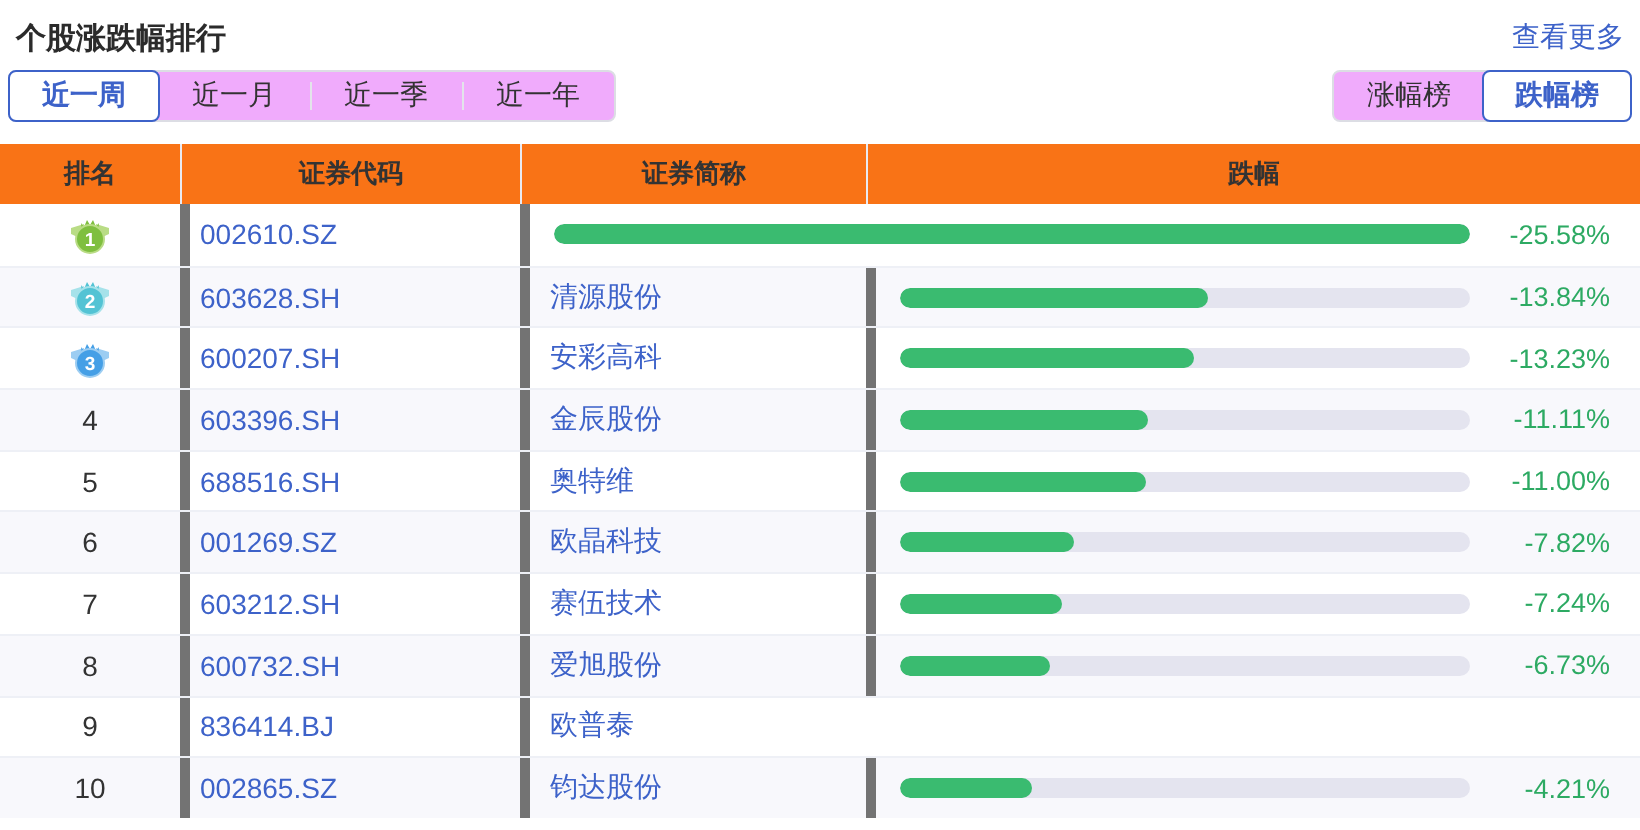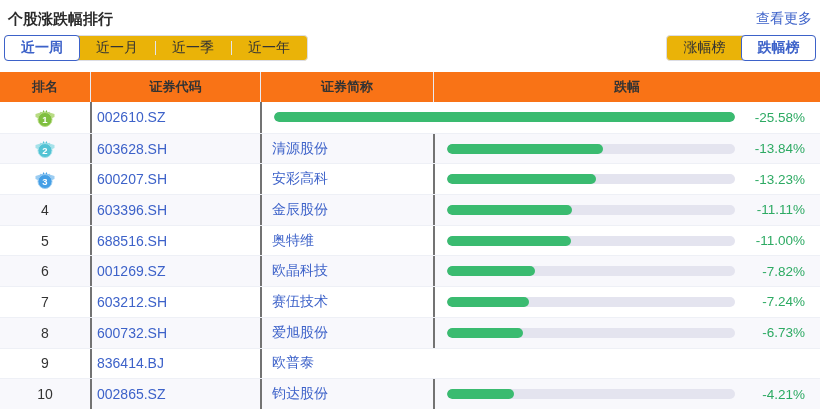--- a/index.html
+++ b/index.html
@@ -13,21 +13,21 @@
   
   .panel-top{display:flex;justify-content:space-between;align-items:flex-start;
     padding:10px 8px 0 8px;height:30px;box-sizing:border-box;}
   .panel-title{font-size:15px;font-weight:bold;color:#2b2b2b;}
   .more-link{font-size:14px;color:var(--accent);cursor:pointer;text-decoration:none;}
 
   
   .controls{display:flex;justify-content:space-between;align-items:center;
     padding:0 4px;height:36px;box-sizing:border-box;}
   .seg{display:flex;border:1px solid #dcdde4;border-radius:4px;height:26px;
-    box-sizing:border-box;background:#eab308;align-items:stretch;}
+    box-sizing:border-box;background:#f0abfc;align-items:stretch;}
   .seg-item{width:76px;display:flex;align-items:center;justify-content:center;
     font-size:14px;color:#333;cursor:pointer;position:relative;box-sizing:border-box;}
   .seg--board .seg-item{width:75px;}
   .seg-item + .seg-item::before{content:"";position:absolute;left:0;top:5px;bottom:5px;
     width:1px;background:#e3e4ea;}
   .seg-item.active{border:1px solid var(--accent);border-radius:4px;margin:-1px;
     color:var(--accent);font-weight:bold;background:#fff;z-index:1;}
   .seg-item.active::before{display:none;}
   .seg-item.active + .seg-item::before{display:none;}
 
@@ -42,21 +42,21 @@
   .col-name{width:173px;}
   .col-pct{flex:1;}
   .thead > div + div{border-left:1px solid #e9eaf2;}
 
   .tbody{flex:1;display:flex;flex-direction:column;}
   .row{display:flex;height:30.7px;align-items:stretch;font-size:14px;
     box-sizing:border-box;background:#fff;}
   .row:nth-child(even){background:#f8f8fc;}
   .row + .row{border-top:1px solid #eef0f6;}
   .row > div{display:flex;align-items:center;box-sizing:border-box;}
-  .row > div + div{border-left:2px solid #737373;}
+  .row > div + div{border-left:5px solid #737373;}
   .cell-rank{width:90px;justify-content:center;color:#333;}
   .cell-code{width:170px;padding-left:5px;color:var(--accent);cursor:pointer;}
   .cell-name{width:173px;padding-left:10px;color:var(--accent);cursor:pointer;}
   .cell-pct{flex:1;padding:0 15px 0 12px;}
   .bar-track{flex:1;height:10px;border-radius:5px;background:var(--track);overflow:hidden;}
   .bar-fill{height:100%;border-radius:5px;background:var(--bar);}
   .pct-label{width:70px;text-align:right;color:var(--pct);font-size:13.5px;flex:none;}
 </style>
 </head>
 <body style="--accent: #3d62c9; --bar: #3abb70; --pct: #2daa63; --track: #e4e4ef;">

